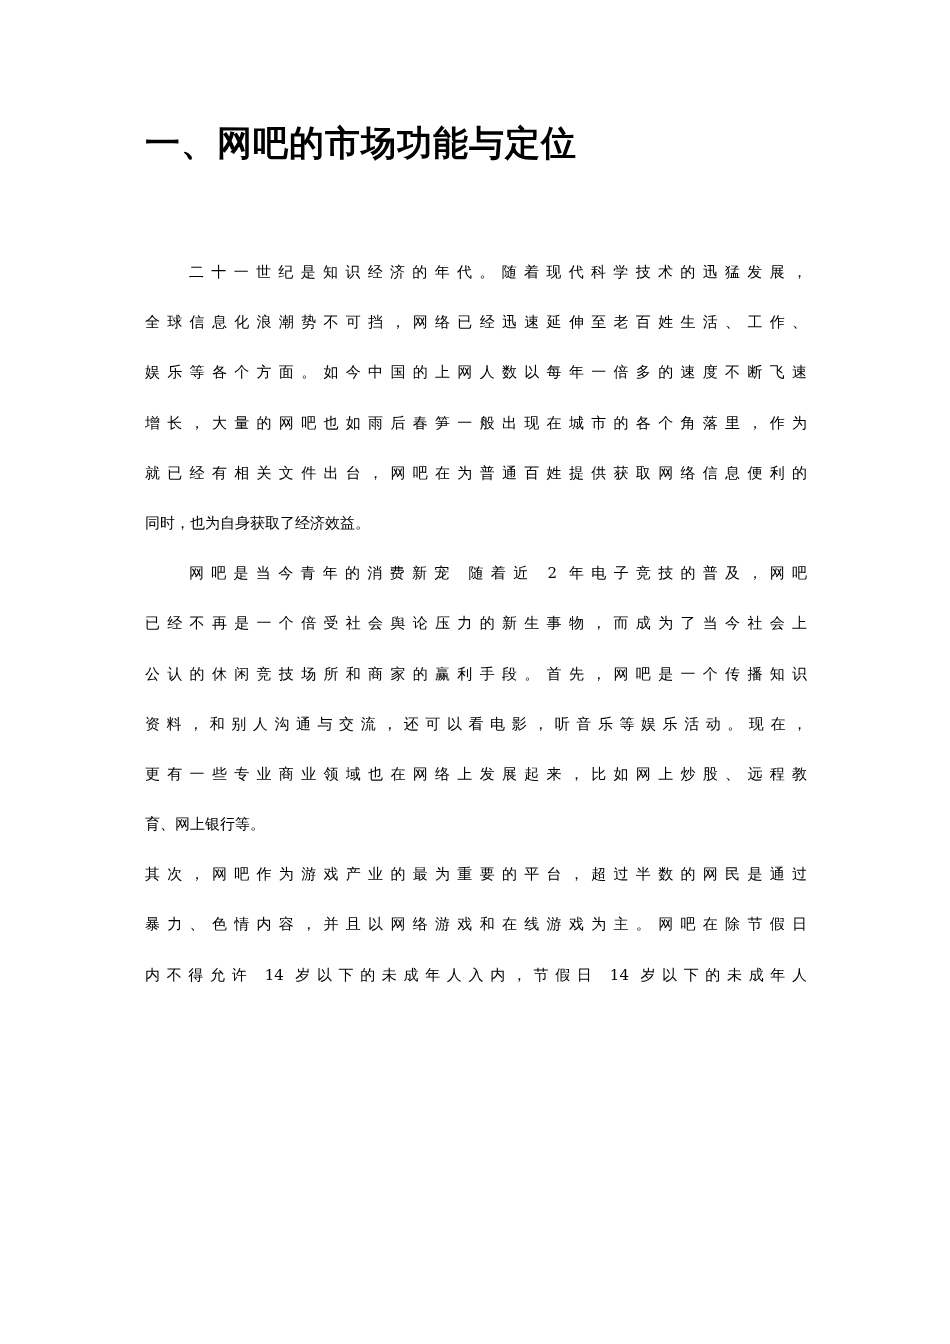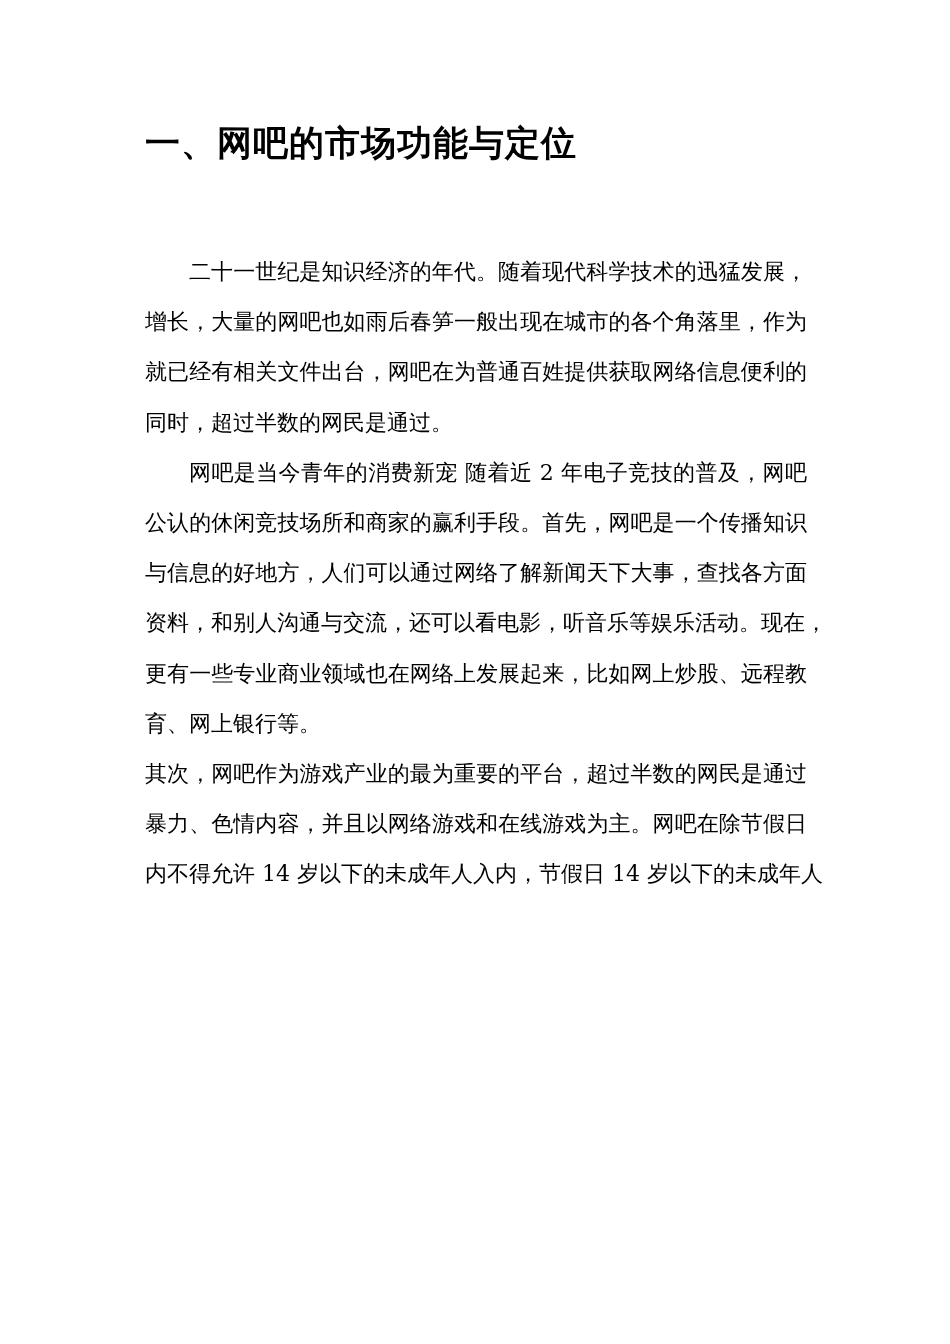--- a/index.html
+++ b/index.html
@@ -36,21 +36,21 @@
     }
     .body-text {
       position: absolute;
       left: 145px;
       top: 252px;
       width: 662px;
     }
     .line {
       height: 50.2px;
       line-height: 40px;
-      font-size: 22px;
+      font-size: 15px;
       white-space: nowrap;
       text-align: justify;
       text-align-last: justify;
       overflow: visible;
     }
     .line.last {
       text-align-last: left;
     }
     .line.indent {
       padding-left: 44px;
@@ -60,29 +60,31 @@
 <body>
 
 <div class="page">
 
   <h1 class="title">一、网吧的市场功能与定位</h1>
 
   <div class="body-text">
 
     <div class="paragraph">
       <div class="line indent">二十一世纪是知识经济的年代。随着现代科学技术的迅猛发展，</div>
+      <div class="line">全球信息化浪潮势不可挡，网络已经迅速延伸至老百姓生活、工作、</div>
+      <div class="line">娱乐等各个方面。如今中国的上网人数以每年一倍多的速度不断飞速</div>
       <div class="line">增长，大量的网吧也如雨后春笋一般出现在城市的各个角落里，作为</div>
       <div class="line">就已经有相关文件出台，网吧在为普通百姓提供获取网络信息便利的</div>
-      <div class="line last">同时，超过半数的网民是通过。</div>
+      <div class="line last">同时，也为自身获取了经济效益。</div>
     </div>
 
     <div class="paragraph">
       <div class="line indent">网吧是当今青年的消费新宠 随着近 2 年电子竞技的普及，网吧</div>
+      <div class="line">已经不再是一个倍受社会舆论压力的新生事物，而成为了当今社会上</div>
       <div class="line">公认的休闲竞技场所和商家的赢利手段。首先，网吧是一个传播知识</div>
-      <div class="line">与信息的好地方，人们可以通过网络了解新闻天下大事，查找各方面</div>
       <div class="line">资料，和别人沟通与交流，还可以看电影，听音乐等娱乐活动。现在，</div>
       <div class="line">更有一些专业商业领域也在网络上发展起来，比如网上炒股、远程教</div>
       <div class="line last">育、网上银行等。</div>
     </div>
 
     <div class="paragraph">
       <div class="line">其次，网吧作为游戏产业的最为重要的平台，超过半数的网民是通过</div>
       <div class="line">暴力、色情内容，并且以网络游戏和在线游戏为主。网吧在除节假日</div>
       <div class="line">内不得允许 14 岁以下的未成年人入内，节假日 14 岁以下的未成年人</div>
     </div>

